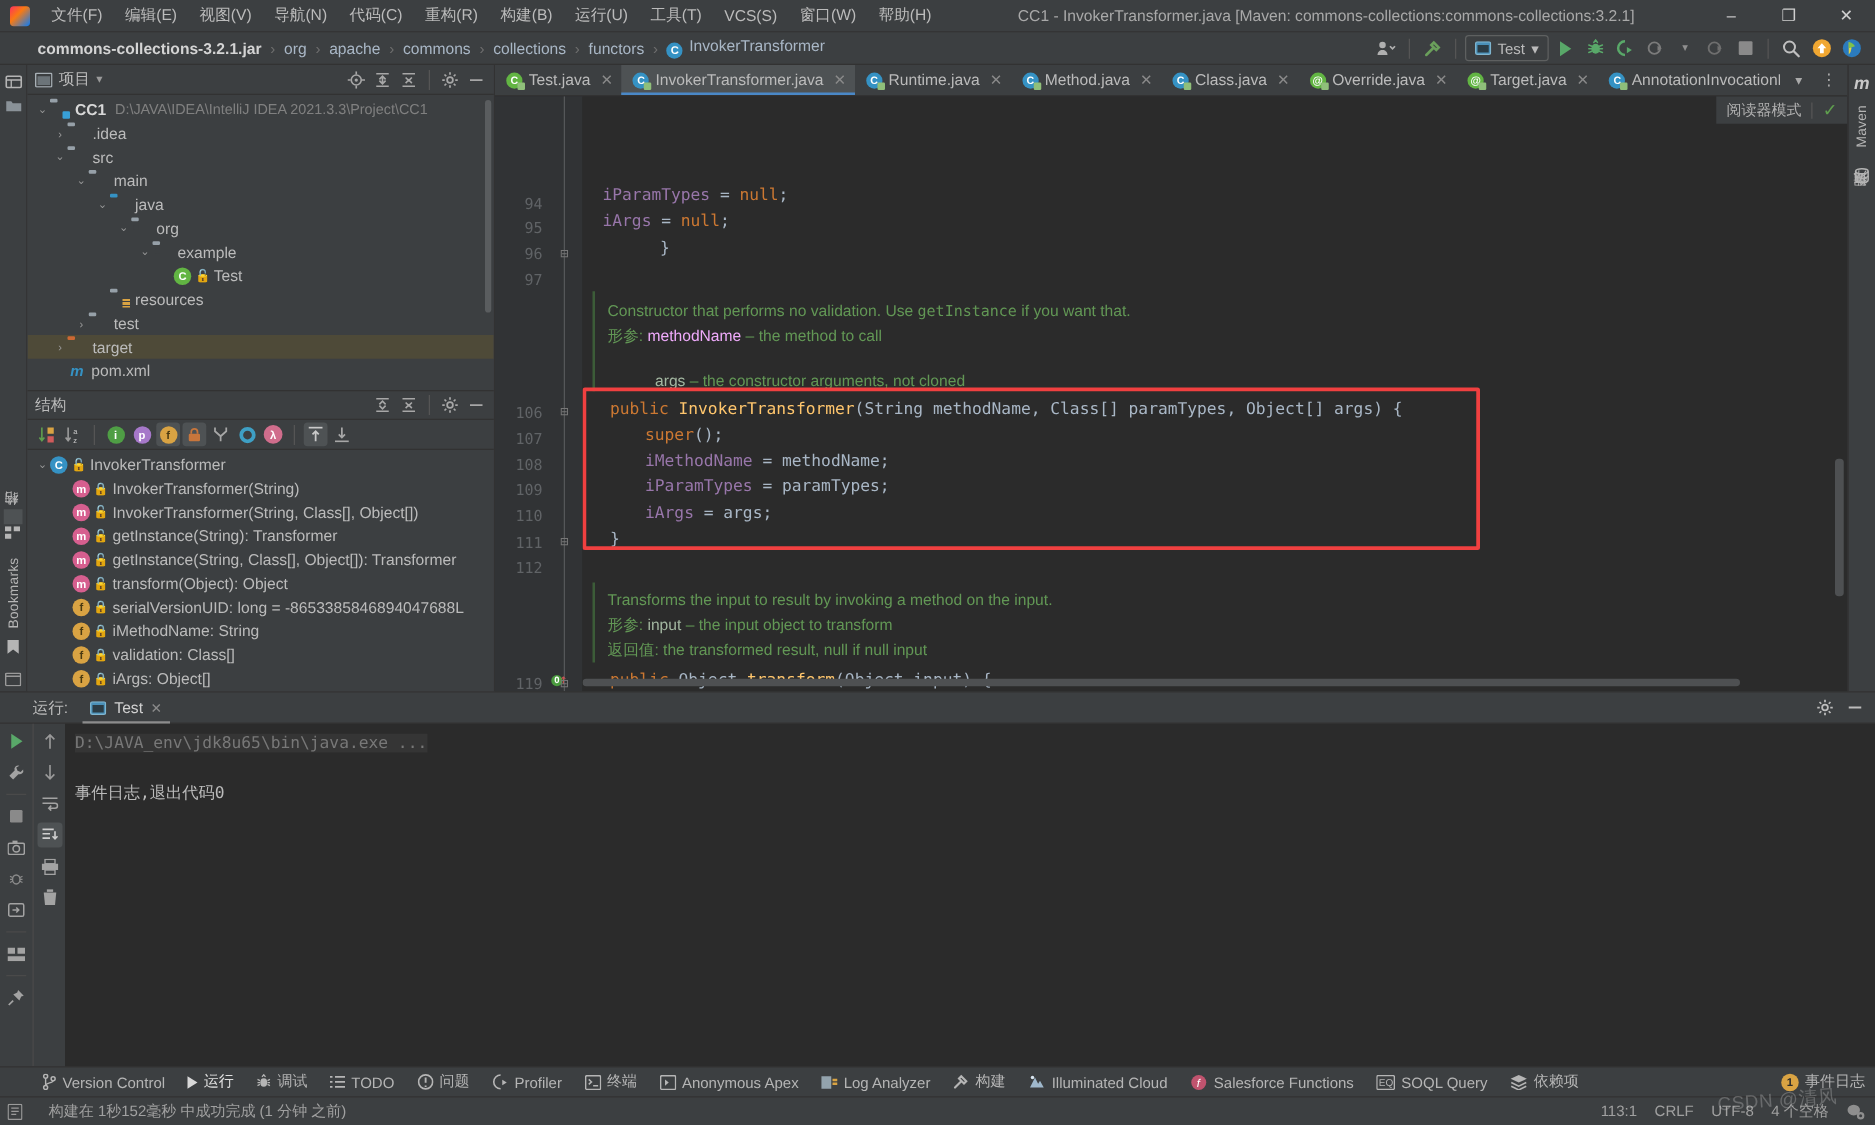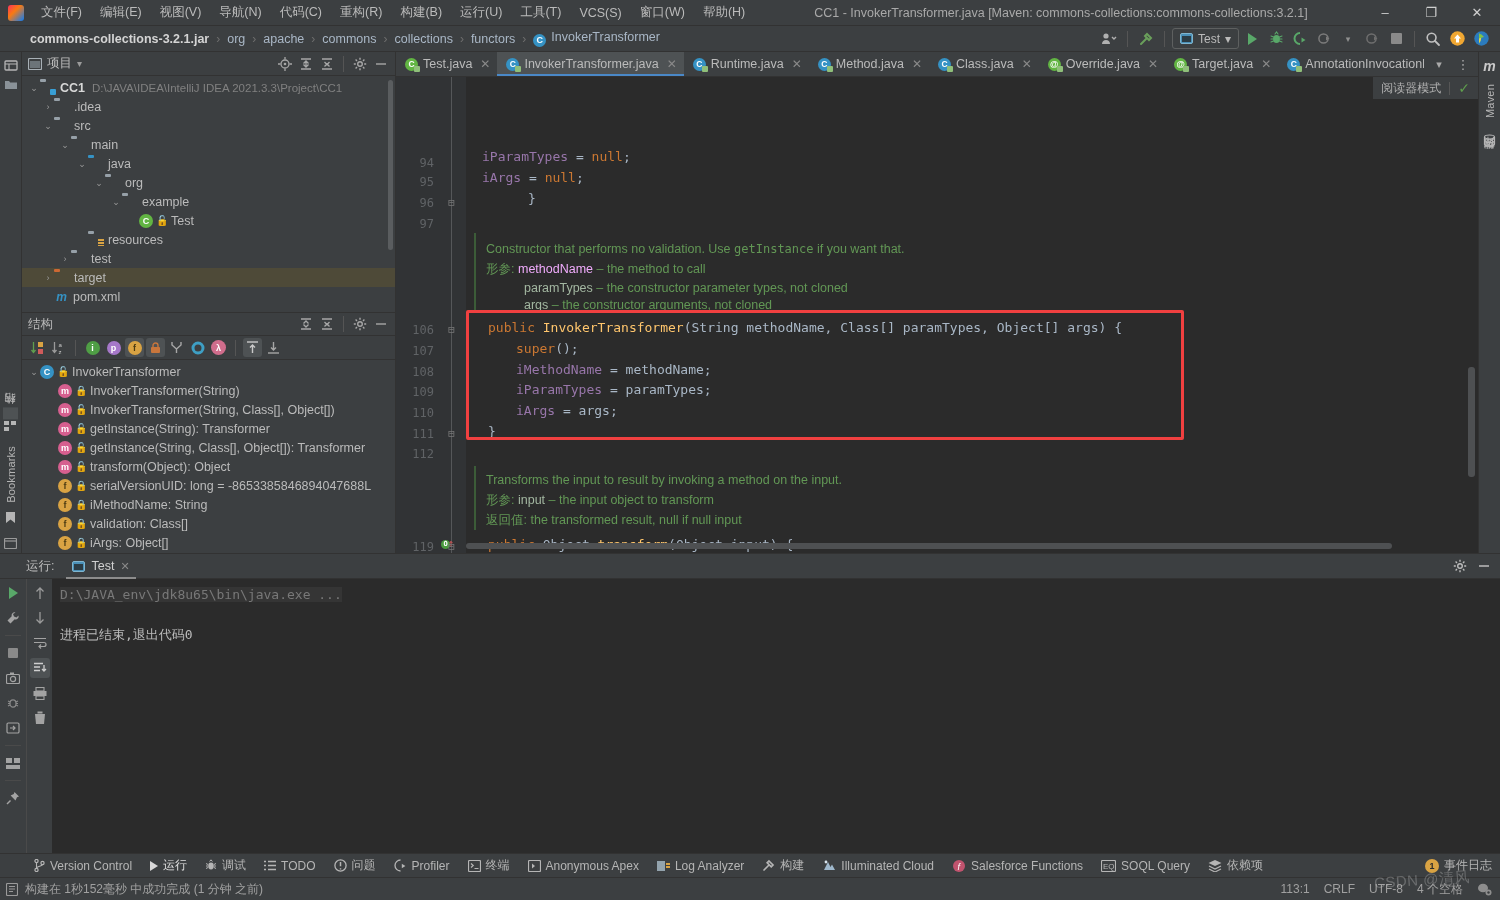--- a/index.html
+++ b/index.html
@@ -228,21 +228,21 @@
   .bottom-strip {
     height: 24px; flex: 0 0 24px; background: #3c3f41; display: flex; align-items: center;
     border-top: 1px solid #323232; padding-left: 26px; gap: 2px; overflow: hidden;
   }
   .bs-item { display: flex; align-items: center; gap: 5px; padding: 2px 8px; font-size: 12px; color: #b5b5b5; white-space: nowrap; border-radius: 3px;}
   .bs-item.active { color: #e0e0e0; }
 
   
   .statusbar {
     height: 23px; flex: 0 0 23px; background: #3c3f41; display: flex; align-items: center;
-    padding: 0 8px 0 6px; font-size: 12px; color: #a0a0a0; gap: 7px; border-top:1px solid #323232;
+    padding: 0 8px 0 6px; font-size: 12px; color: #a0a0a0; gap: 21px; border-top:1px solid #323232;
   }
   .sb-right { margin-left: auto; display: flex; align-items: center; gap: 14px; justify-content: flex-end; }
   .sb-badge { width:14px;height:14px;border-radius:50%;background:#d9a343;color:#2b2b2b;font-size:9px;
               line-height:14px;text-align:center;font-weight:bold; }
   .watermark {
     position: absolute; right: 30px; bottom: 10px; color: rgba(200,200,200,0.32);
     font-size: 15px; letter-spacing: .5px; pointer-events:none; transform: rotate(-4deg);
   }
   svg { display: block; }
 </style>
@@ -735,21 +735,20 @@
 
         <div class="code-area">
 
           <div class="cline" style="top:70px"><span class="fld">iParamTypes</span><span class="txt"> = </span><span class="kw">null</span><span class="txt">;</span></div>
           <div class="cline" style="top:91px"><span class="fld">iArgs</span><span class="txt"> = </span><span class="kw">null</span><span class="txt">;</span></div>
           <div class="cline" style="top:112px;left:62px"><span class="txt">}</span></div>
 
           <div class="docbar" style="top:156px;height:80px"></div>
           <div class="doc" style="top:162px;left:20px"><span>Constructor that performs no validation. Use </span><span style="font-family:'DejaVu Sans Mono',monospace;font-size:12px">getInstance</span><span> if you want that.</span></div>
           <div class="doc" style="top:182px;left:20px"><span>形参:</span><span> </span><span style="color:#f0abfc">methodName</span><span> – the method to call</span></div>
-          <div class="doc" style="top:201px;left:58px"><span style="color:#a3b7a1">paramTypes</span><span> – the constructor parameter types, not cloned</span></div>
           <div class="doc" style="top:218px;left:58px"><span style="color:#a3b7a1">args</span><span> – the constructor arguments, not cloned</span></div>
 
           <div class="cline" style="top:241px;left:22px"><span class="kw">public</span><span class="txt"> </span><span class="mth">InvokerTransformer</span><span class="txt">(</span><span class="cls">String</span><span class="txt"> methodName, </span><span class="cls">Class</span><span class="txt">[] paramTypes, </span><span class="cls">Object</span><span class="txt">[] args) {</span></div>
           <div class="cline" style="top:262px;left:50px"><span class="kw">super</span><span class="txt">();</span></div>
           <div class="cline" style="top:283px;left:50px"><span class="fld">iMethodName</span><span class="txt"> = methodName;</span></div>
           <div class="cline" style="top:303px;left:50px"><span class="fld">iParamTypes</span><span class="txt"> = paramTypes;</span></div>
           <div class="cline" style="top:324px;left:50px"><span class="fld">iArgs</span><span class="txt"> = args;</span></div>
           <div class="cline" style="top:345px;left:22px"><span class="txt">}</span></div>
 
           <div class="red-box" style="top: 233px; left: 0px; width: 718px; height: 130px; border-color: rgb(240, 64, 64);"></div>
@@ -898,21 +897,21 @@
           <svg width="12" height="14" viewBox="0 0 12 14">
               <path d="M1 3h10l-1 10H2z" fill="#a3a3a3"></path>
               <rect x="3.5" y="0.5" width="5" height="2" fill="#a3a3a3"></rect>
             </svg>
         </span>
       </div>
 
       <div class="console">
         <div><span class="dim">D:\JAVA_env\jdk8u65\bin\java.exe ...</span></div>
         <div style="height:20px"></div>
-        <div>进程已结束,退出代码0</div>
+        <div>事件日志,退出代码0</div>
       </div>
     </div>
   </div>
 
   <div class="bottom-strip">
     <span class="bs-item">
       <svg width="11" height="13" viewBox="0 0 11 13">
           <circle cx="2.5" cy="2" r="1.6" stroke="#b5b5b5" stroke-width="1.2" fill="none"></circle>
           <circle cx="2.5" cy="11" r="1.6" stroke="#b5b5b5" stroke-width="1.2" fill="none"></circle>
           <circle cx="8.5" cy="4" r="1.6" stroke="#b5b5b5" stroke-width="1.2" fill="none"></circle>

